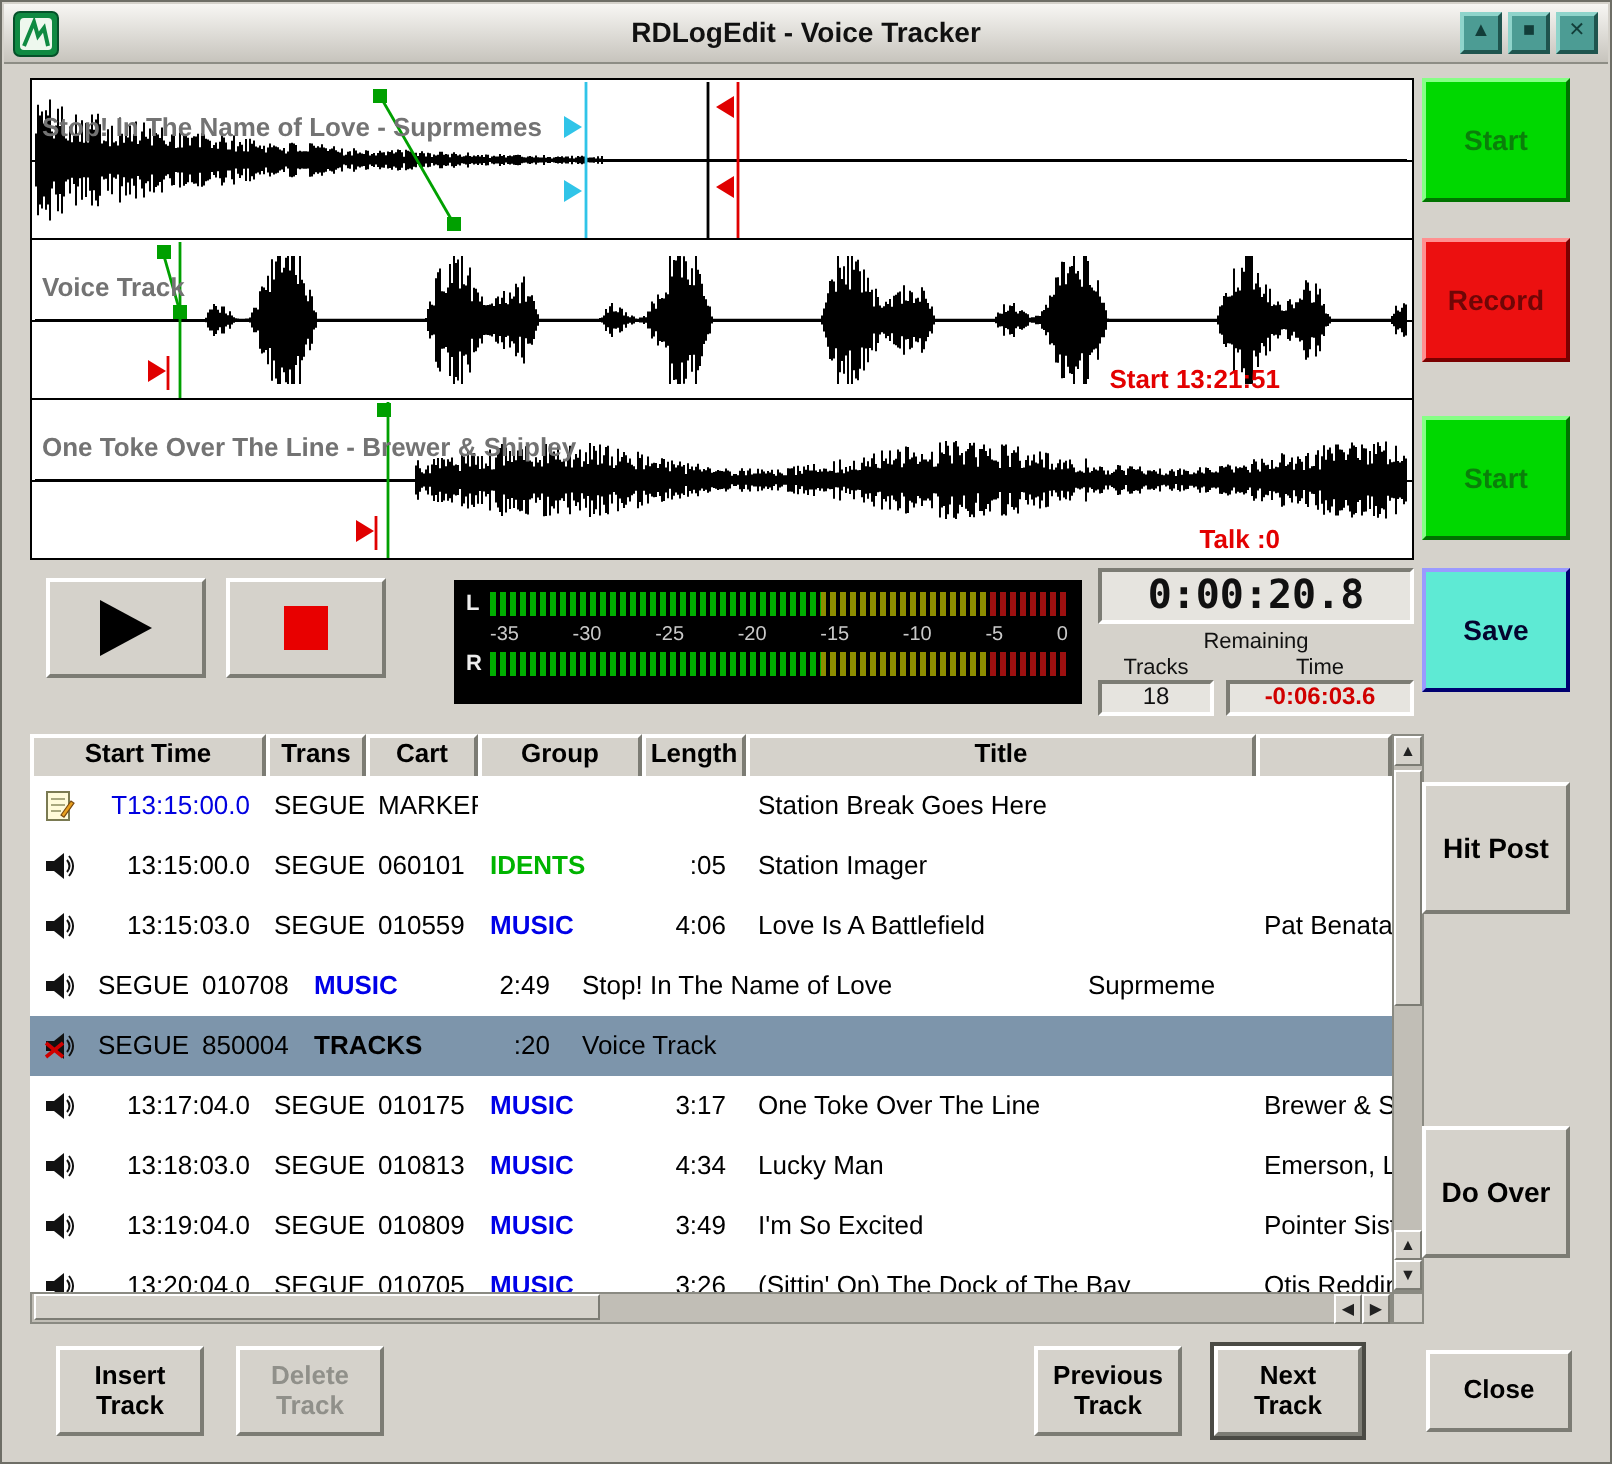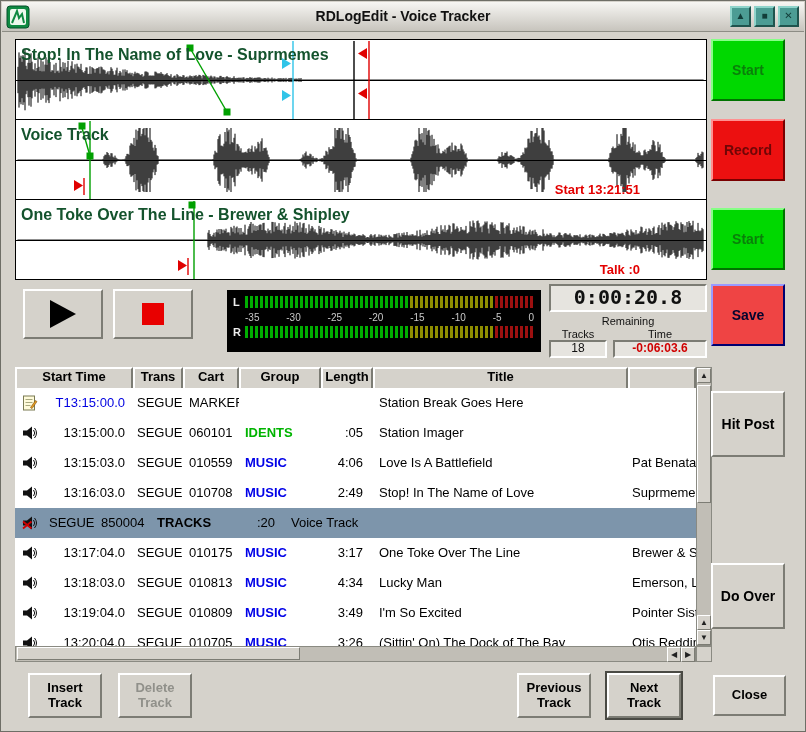--- a/index.html
+++ b/index.html
@@ -13,21 +13,21 @@
 .app-icon{position:absolute;left:4px;top:3px;width:24px;height:24px}
 .tb-buttons{position:absolute;right:5px;top:4px;display:flex;gap:3px}
 .tb-btn{width:21px;height:21px;background:#4c9c94;border:2px solid;border-color:#8fd4cb #1f544e #1f544e #8fd4cb;color:#123d39;font-size:10px;line-height:16px;text-align:center}
 
 
 .waves{position:absolute;left:14px;top:38px;width:692px;height:241px;border:1px solid #000;background:#fff}
 .wave-panel{position:relative;width:100%;height:80px;border-bottom:1px solid #000;overflow:hidden;background:#fff}
 .wave-panel.last{border-bottom:none;height:79px}
 .wave-panel::before{content:'';position:absolute;left:0;right:0;top:50%;border-top:1px solid #000;z-index:1}
 .wave-svg{position:absolute;left:0;top:0;z-index:2}
-.wave-title{position:absolute;left:5px;top:6px;color:#14532d;font-weight:bold;font-size:16px;z-index:4}
+.wave-title{position:absolute;left:5px;top:16px;color:#737373;font-weight:bold;font-size:13px;z-index:4}
 .wave-footer{position:absolute;right:66px;bottom:2px;color:#e30000;font-weight:bold;font-size:13px;z-index:4}
 
 
 .transport{position:absolute;left:14px;top:283px;width:692px;height:80px}
 .t-btn{position:absolute;top:5px;width:80px;height:50px;background:#d5d2cb;border:2px solid;border-color:#fff #7c7c74 #7c7c74 #fff;display:flex;align-items:center;justify-content:center}
 .t-play{left:8px}.t-stop{left:98px}
 .play-tri{width:0;height:0;border-left:26px solid #000;border-top:14px solid transparent;border-bottom:14px solid transparent}
 .stop-sq{width:22px;height:22px;background:#e80000}
 .meter{position:absolute;left:212px;top:6px;width:314px;height:62px;background:#000;padding:4px 6px 2px 6px}
 .m-row{display:flex;align-items:center;height:16px}
@@ -66,21 +66,21 @@
 .htrough{flex:1;position:relative;height:14px}
 .hslider{position:absolute;top:0;left:1px;height:13px;width:283px;background:#d5d2cb;border:1px solid;border-color:#fff #7c7c74 #7c7c74 #fff}
 .corner{position:absolute;right:0;bottom:0;width:16px;height:16px;background:#d5d2cb;border:1px solid #8a8a82}
 
 
 .side{position:absolute;left:710px;top:38px;width:76px;height:620px}
 .sbig{position:absolute;left:0;width:74px;height:62px;font-weight:bold;font-size:14px;text-align:center;border:2px solid;display:flex;align-items:center;justify-content:center}
 .b-start1{top:0;background:#00d800;border-color:#86ff86 #007300 #007300 #86ff86;color:#0a7f0a}
 .b-record{top:80px;background:#ec1010;border-color:#ff9090 #7a0000 #7a0000 #ff9090;color:#6f0606}
 .b-start2{top:169px;background:#00d800;border-color:#86ff86 #007300 #007300 #86ff86;color:#0a7f0a}
-.b-save{top:245px;background:#ef4444;border-color:#9a9aff #000070 #000070 #9a9aff;color:#04042e}
+.b-save{top:245px;background:#5eead4;border-color:#9a9aff #000070 #000070 #9a9aff;color:#04042e}
 .b-hitpost{top:352px;height:66px;background:#d5d2cb;border-color:#fff #7c7c74 #7c7c74 #fff;color:#000}
 .b-doover{top:524px;height:66px;background:#d5d2cb;border-color:#fff #7c7c74 #7c7c74 #fff;color:#000}
 
 
 .bbtn{position:absolute;background:#d5d2cb;border:2px solid;border-color:#fff #7c7c74 #7c7c74 #fff;font-weight:bold;font-size:13px;text-align:center;white-space:pre-line;display:flex;align-items:center;justify-content:center;line-height:1.15;color:#000}
 .b-insert{left:27px;top:672px;width:74px;height:45px}
 .b-delete{left:117px;top:672px;width:74px;height:45px;color:#90908a}
 .b-prev{left:516px;top:672px;width:74px;height:45px}
 .b-next{left:606px;top:672px;width:74px;height:45px;box-shadow:0 0 0 2px #4a4a44}
 .b-close{left:712px;top:674px;width:73px;height:41px;white-space:normal}
@@ -254,21 +254,20 @@
           <div class="td c-artist" style="width: 68px;">Pat Benatar</div>
         </div>
         <div class="tr">
           <div class="td c-icon" style="width: 30px;">
             <svg width="16" height="16" viewBox="0 0 16 16">
               <polygon points="1,5.5 5,5.5 10,1.5 10,14.5 5,10.5 1,10.5" fill="#111"></polygon>
               <path d="M11.5 5 Q14 8 11.5 11" stroke="#111" fill="none"></path>
               <path d="M12.5 3 Q16.5 8 12.5 13" stroke="#111" fill="none"></path>
             </svg>
           </div>
-          <div class="td c-time" style="width: 88px;">13:16:03.0</div>
           <div class="td c-trans" style="width: 50px;">SEGUE</div>
           <div class="td c-cart" style="width: 56px;">010708</div>
           <div class="td c-group" style="width: 82px; color: rgb(0, 0, 232);">MUSIC</div>
           <div class="td c-len" style="width: 52px;">2:49</div>
           <div class="td c-title" style="width: 255px;">Stop! In The Name of Love</div>
           <div class="td c-artist" style="width: 68px;">Suprmemes</div>
         </div>
         <div class="tr selected" style="background: rgb(125, 149, 171);">
           <div class="td c-icon" style="width: 30px;">
             <svg width="16" height="16" viewBox="0 0 16 16">

